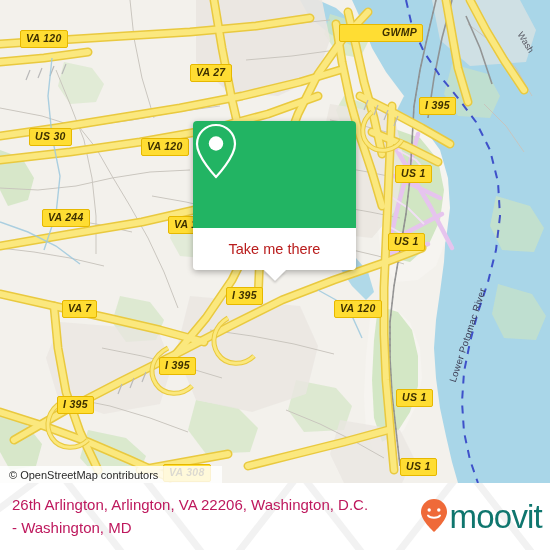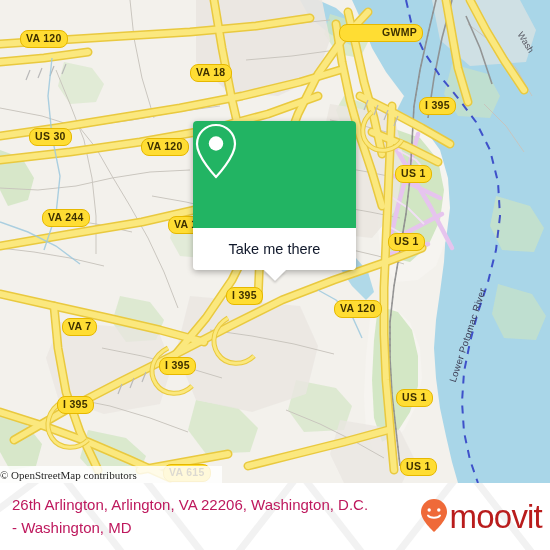--- a/index.html
+++ b/index.html
@@ -17,30 +17,31 @@
     background:#f3f1ec;
     overflow:hidden;
   }
   .map svg{position:absolute;left:0;top:0;}
 
   
   .shield{
     position:absolute;
     background:#ffdd33;
     border:1.5px solid #e6b800;
-    border-radius:8px;
+    border-radius:2px;
     color:#3d3000;
     font-family:"Liberation Sans",sans-serif;
     font-weight:bold;
     font-size:10.5px;
     line-height:11px;
     padding:2px 5px 3px 5px;
     white-space:nowrap;
     letter-spacing:0.3px;
     box-sizing:border-box;
+    font-style:italic;
   }
 
   
   .river-label{
     position:absolute;
     color:#3b3b52;
     font-size:9.5px;
     font-family:"Liberation Sans",sans-serif;
     white-space:nowrap;
     letter-spacing:0.4px;
@@ -70,21 +71,21 @@
     display:flex;align-items:center;justify-content:center;
   }
   .popup-foot{
     background:#ffffff;
     height:42px;
     border-radius:0 0 4px 4px;
     display:flex;align-items:center;justify-content:center;
     position:relative;
   }
   .popup-foot span{
-    color:#0f172a;
+    color:#b91c1c;
     font-size:14.5px;
     font-family:"Liberation Sans",sans-serif;
   }
   .popup-tail{
     position:absolute;
     left:50%;margin-left:-11px;bottom:-11px;
     width:0;height:0;
     border-left:11px solid transparent;
     border-right:11px solid transparent;
     border-top:11px solid #ffffff;
@@ -96,21 +97,22 @@
     position:absolute;
     left:0;top:466px;
     width:222px;height:17px;
     background:rgba(255,255,255,0.82);
     display:flex;align-items:center;
     z-index:30;
   }
   .attrib span{
     color:#2a2a2a;
     font-size:11px;
-    font-family:Liberation Serif, serif;
+    padding-left:9px;
+    font-family:Liberation Sans, sans-serif;
   }
 
   
   .footer{
     position:absolute;left:0;top:483px;width:550px;height:67px;
     background:#ffffff;
     overflow:hidden;
   }
   .footer-wm{position:absolute;left:0;top:0;opacity:1;}
   .footer-text{
@@ -122,21 +124,21 @@
     line-height:23px;
     font-family:"Liberation Sans",sans-serif;
   }
   .brand{
     position:absolute;
     right:8px;top:15px;
     display:flex;align-items:center;
     height:36px;
   }
   .brand-word{
-    color:#b91c1c;
+    color:#0f766e;
     font-size:33px;
     line-height:33px;
     font-family:"Liberation Sans",sans-serif;
     letter-spacing:-0.8px;
     margin-left:1px;
     font-weight:400;
   }
 </style>
 </head>
 <body>
@@ -335,37 +337,37 @@
 
         <g fill="none" stroke="#9ec9de" stroke-width="1.4" opacity="0.85">
           <path d="M52,58 L48,96 L52,136 L60,176 L56,214 L44,250"></path>
           <path d="M0,222 L28,232 L56,246 L80,264"></path>
           <path d="M318,290 L336,300 L352,316 L362,338"></path>
         </g>
       </g>
     </svg>
 
     <div class="shield" style="left:20px;top:30px;">VA 120</div>
-    <div class="shield" style="left:190px;top:64px;">VA 18</div>
+    <div class="shield" style="left:190px;top:64px;">VA 27</div>
     <div class="shield" style="left:339px;top:24px;padding-left:42px;">GWMP</div>
     <div class="shield" style="left:419px;top:97px;">I 395</div>
     <div class="shield" style="left:29px;top:128px;">US 30</div>
     <div class="shield" style="left:141px;top:138px;">VA 120</div>
     <div class="shield" style="left:42px;top:209px;">VA 244</div>
     <div class="shield" style="left:168px;top:216px;">VA 120</div>
     <div class="shield" style="left:395px;top:165px;">US 1</div>
     <div class="shield" style="left:388px;top:233px;">US 1</div>
     <div class="shield" style="left:226px;top:287px;">I 395</div>
     <div class="shield" style="left:334px;top:300px;">VA 120</div>
-    <div class="shield" style="left:62px;top:318px;">VA 7</div>
+    <div class="shield" style="left:62px;top:300px;">VA 7</div>
     <div class="shield" style="left:159px;top:357px;">I 395</div>
     <div class="shield" style="left:57px;top:396px;">I 395</div>
     <div class="shield" style="left:396px;top:389px;">US 1</div>
     <div class="shield" style="left:400px;top:458px;">US 1</div>
-    <div class="shield" style="left:163px;top:464px;">VA 615</div>
+    <div class="shield" style="left:163px;top:464px;">VA 308</div>
 
     <div class="river-label" style="left:447px;top:380px;transform:rotate(-72deg);transform-origin:left top;">Lower Potomac River</div>
 
     <div class="wash-label" style="left:524px;top:30px;transform:rotate(58deg);transform-origin:left top;">Wash</div>
 
     <div class="popup">
       <div class="popup-head">
         <svg width="46" height="60" viewBox="0 0 46 60">
           <path d="M23,4 C12.5,4 4,12.5 4,23 C4,36 23,56 23,56 C23,56 42,36 42,23 C42,12.5 33.5,4 23,4 Z" fill="none" stroke="#ffffff" stroke-width="2.2"></path>
           <circle cx="23" cy="22.5" r="7.2" fill="#ffffff"></circle>

